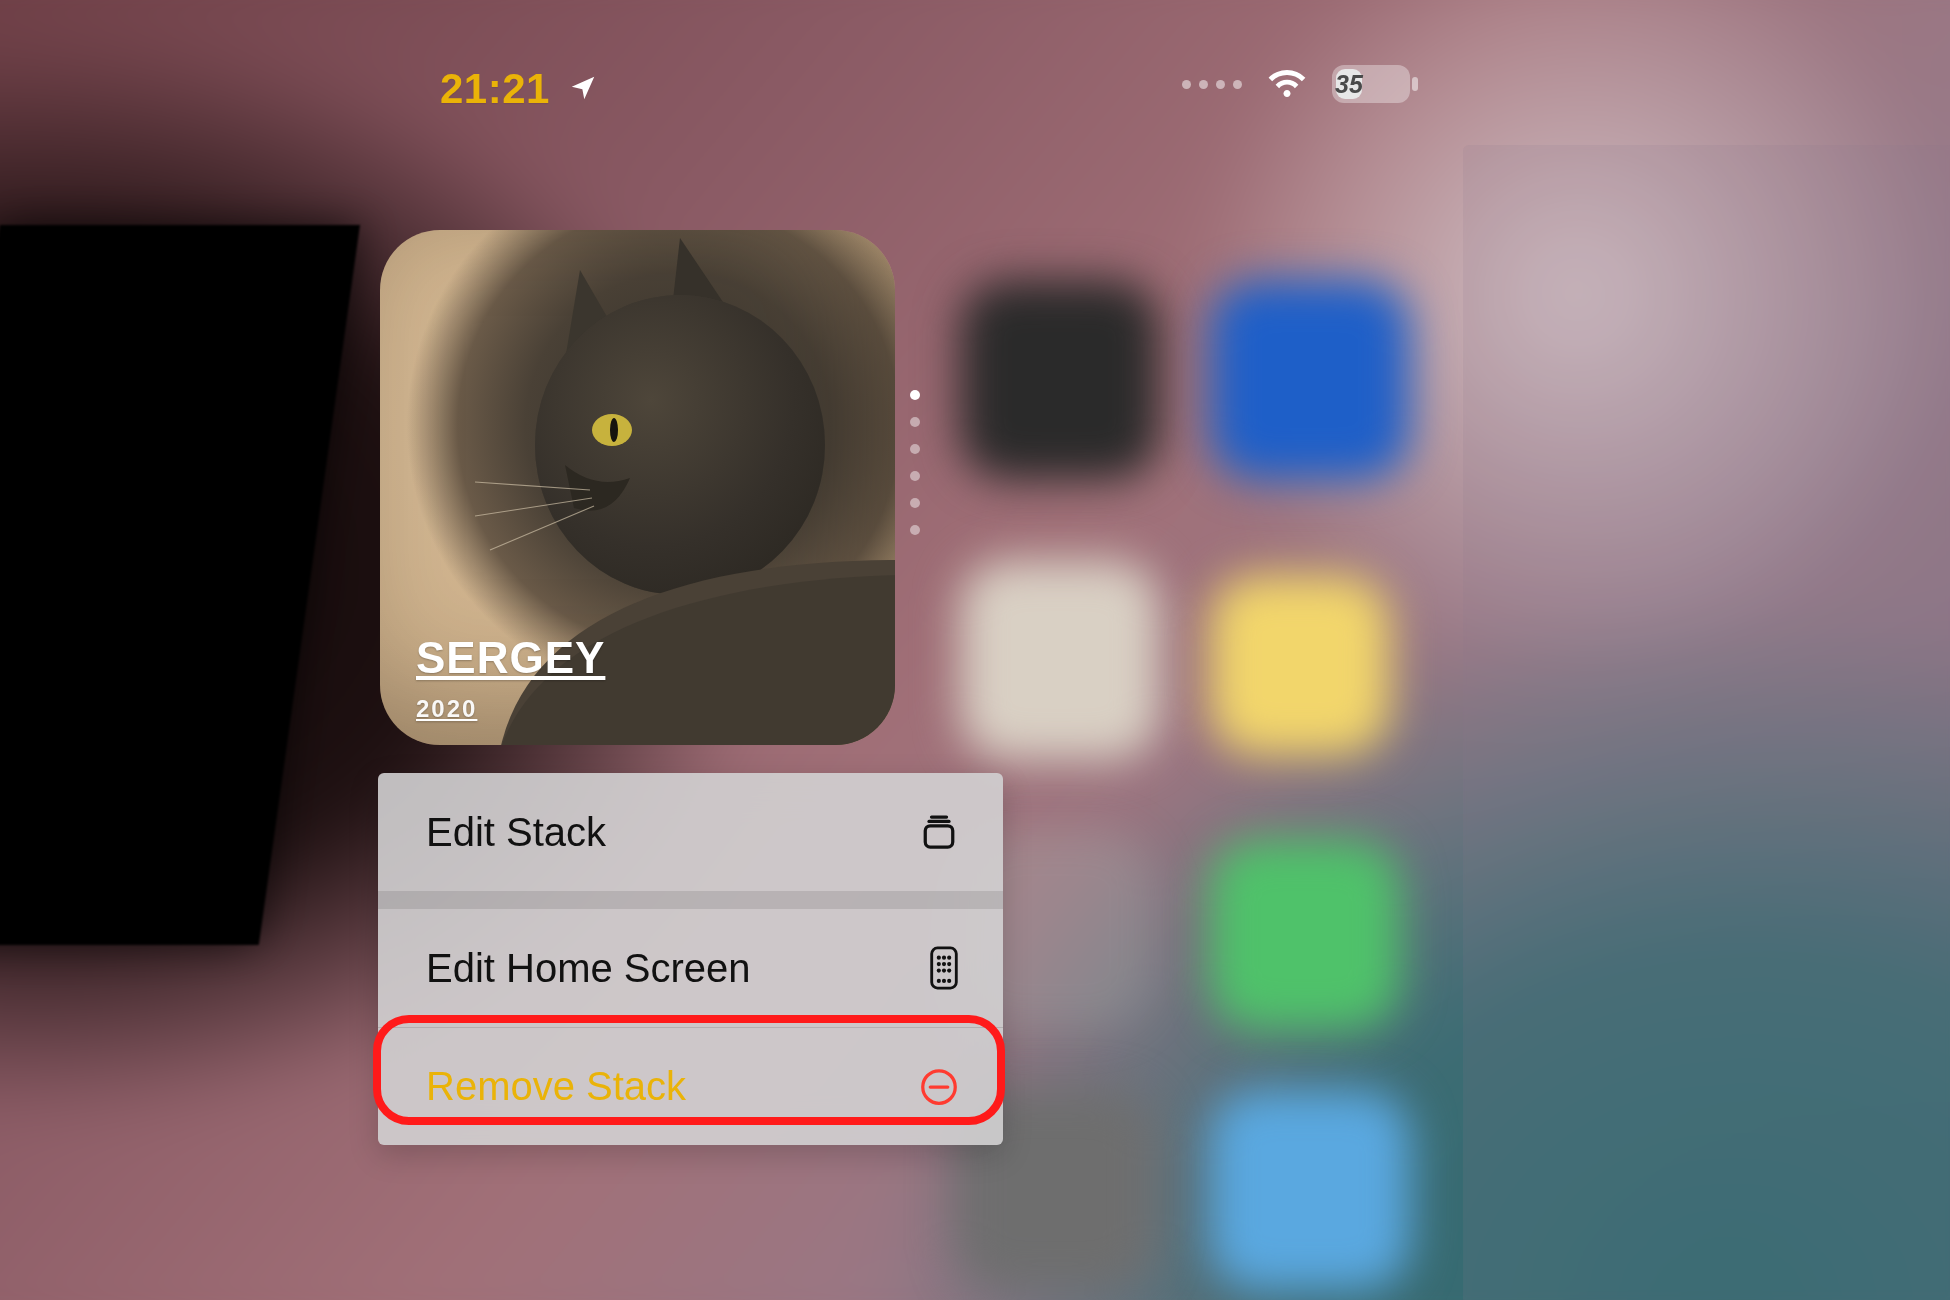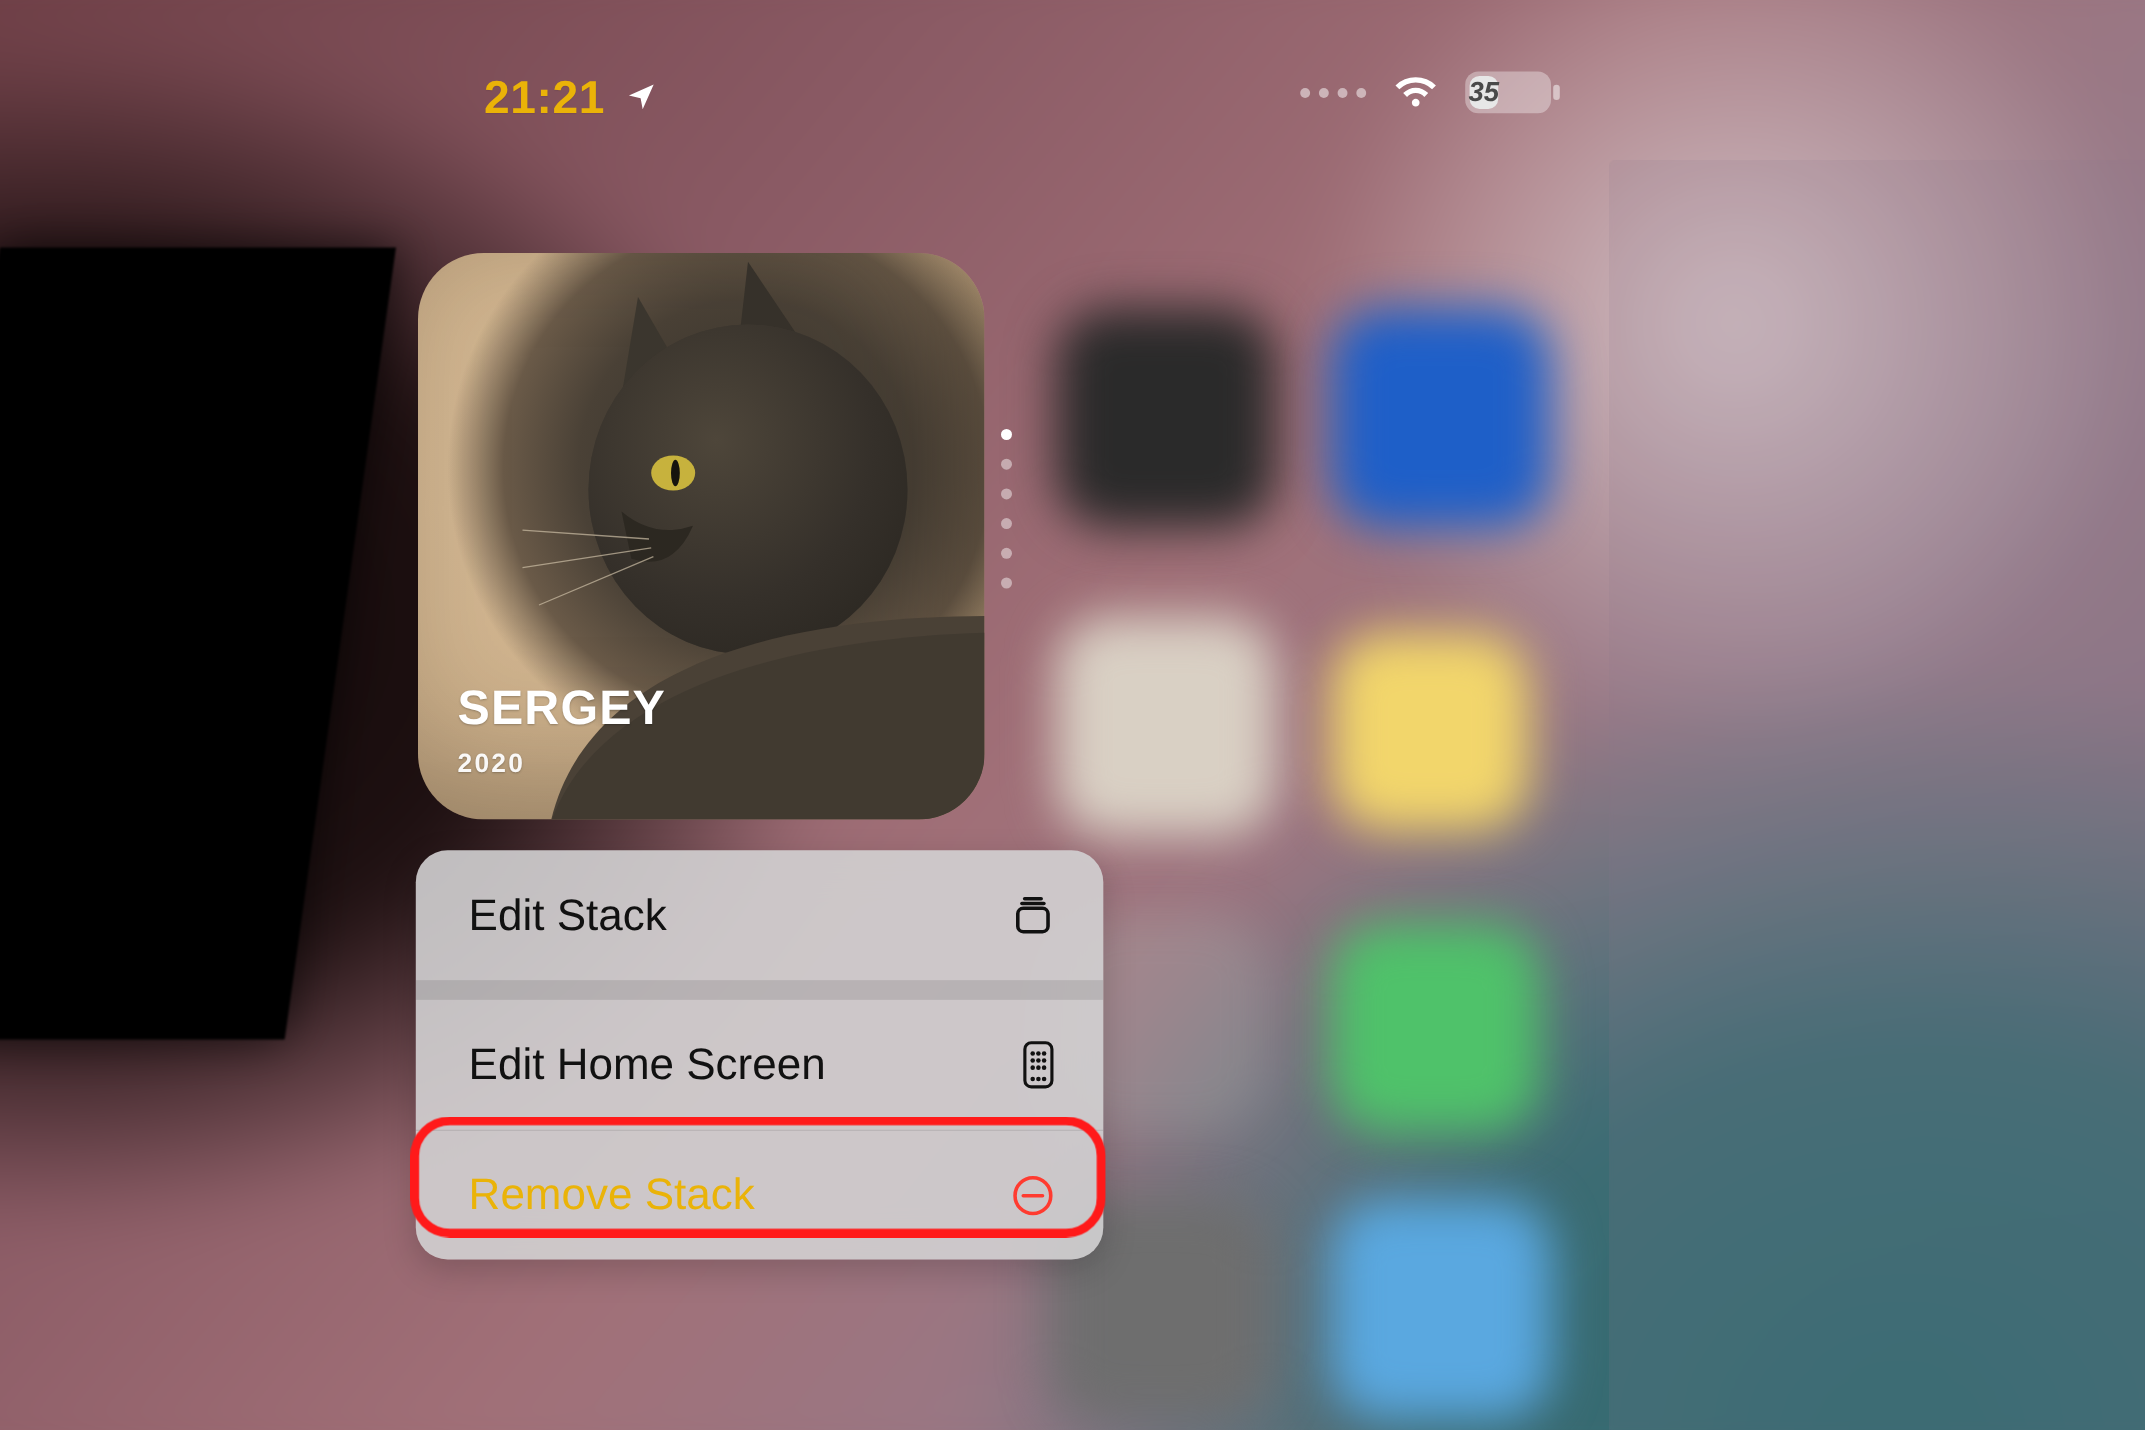--- a/index.html
+++ b/index.html
@@ -119,22 +119,23 @@
     overflow:hidden;
     background:
       radial-gradient(340px 340px at 58% 38%, #33302a 0%, #4a4136 45%, #6a5a48 65%, rgba(210,185,152,0) 80%),
       radial-gradient(450px 450px at 30% 40%, #d6bb97 0%, #cdb08a 55%, #c2a47e 100%);
     box-shadow: inset -40px -40px 120px rgba(0,0,0,0.25);
     color:#fff;
   }
   .widget svg.cat { position:absolute; inset:0; }
   .widget .caption {
     position:absolute;
-    left: 36px; bottom: 36px;
+    left: 36px; bottom: 22px;
     text-shadow: 0 1px 2px rgba(0,0,0,0.25);
+    text-decoration: underline;
   }
   .widget .title {
     font-size: 44px;
     font-weight: 800;
     letter-spacing: 1px;
     font-family: "Arial Black", Arial, sans-serif;
   }
   .widget .subtitle {
     margin-top: 12px;
     font-size: 24px;
@@ -153,21 +154,21 @@
     width:10px; height:10px; border-radius:50%;
     background: rgba(255,255,255,0.45);
   }
   .stack-dots span.active { background: #fff; }
 
   
   .menu {
     position:absolute;
     left: 378px; top: 773px;
     width: 625px;
-    border-radius: 29px;
+    border-radius: 6px;
     overflow:hidden;
     background: rgba(210,208,210,0.9);
     backdrop-filter: blur(20px);
     box-shadow: 0 10px 30px rgba(0,0,0,0.18);
   }
   .menu-item {
     display:flex;
     align-items:center;
     justify-content:space-between;
     height: 118px;

